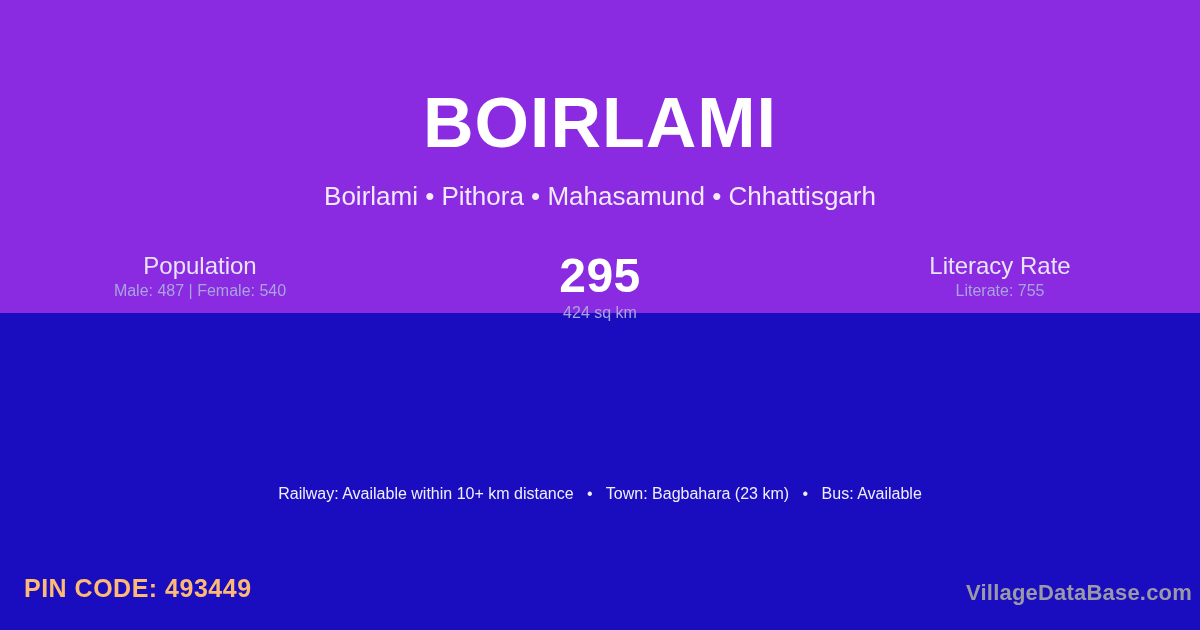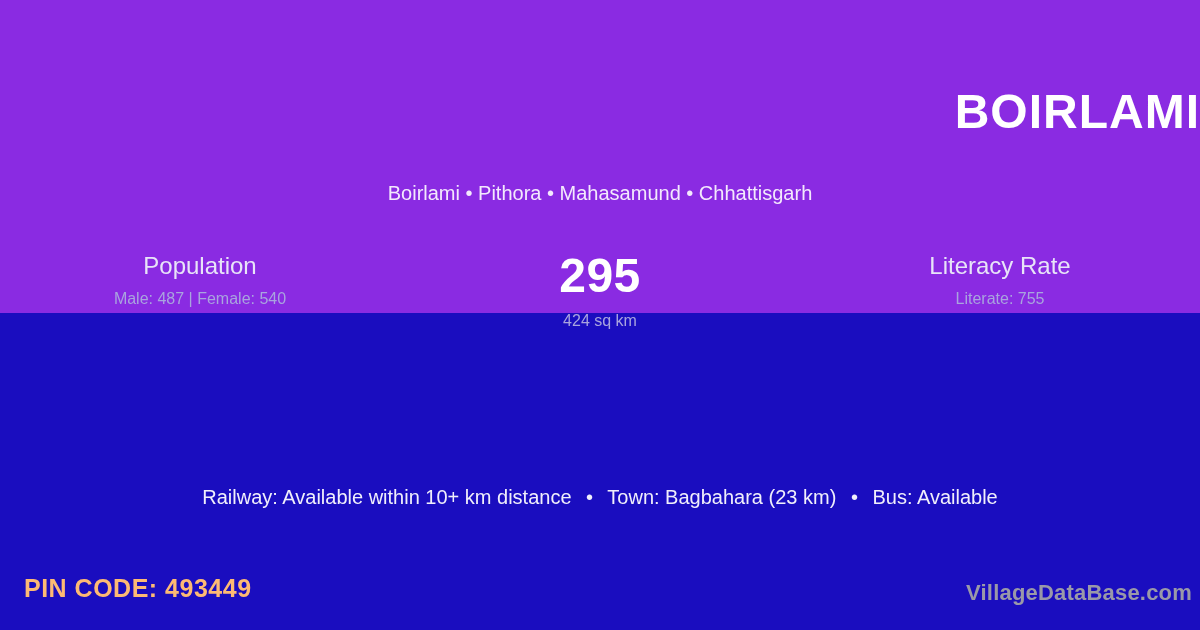--- a/index.html
+++ b/index.html
@@ -15,32 +15,32 @@
   }
   
   #hero-band {
     position:absolute; left:0; top:0;
     width:1200px; height:313px;
     background:#8A2BE2;
   }
   #village-title {
     position:absolute; left:0; top:88px;
     width:1200px;
-    text-align:right;
-    font-size:48px;
+    text-align:center;
+    font-size:70px;
     font-weight:bold;
     letter-spacing:1px;
     color:#FFFFFF;
     line-height:1;
   }
   #village-breadcrumb {
     position:absolute; left:0; top:181px;
     width:1200px;
     text-align:center;
-    font-size:20px;
+    font-size:26px;
     font-weight:normal;
     color:#F3E9FD;
     line-height:1.2;
   }
   
   #stats-row {
     position:absolute; left:0; top:248px;
     width:1200px;
     display:flex;
   }
@@ -57,31 +57,30 @@
   }
   .stat-label {
     margin-top:4px;
     font-size:24px;
     font-weight:normal;
     color:#E8E4F8;
     line-height:1.2;
     text-align:center;
   }
   .stat-sub {
-    margin-top:8px;
     font-size:16px;
     font-weight:normal;
     color:#A9A4DE;
     line-height:1.2;
   }
   #amenities-line {
     position:absolute; left:0; top:484px;
     width:1200px;
     text-align:center;
-    font-size:20px;
+    font-size:16px;
     color:#F0EFFB;
     line-height:1.3;
   }
   .amenity-sep { padding:0 9px; color:#F0EFFB; }
   #pin-code {
     position:absolute; left:24px; top:574px;
     font-size:25px;
     font-weight:bold;
     color:#fdba74;
     letter-spacing:0.5px;

